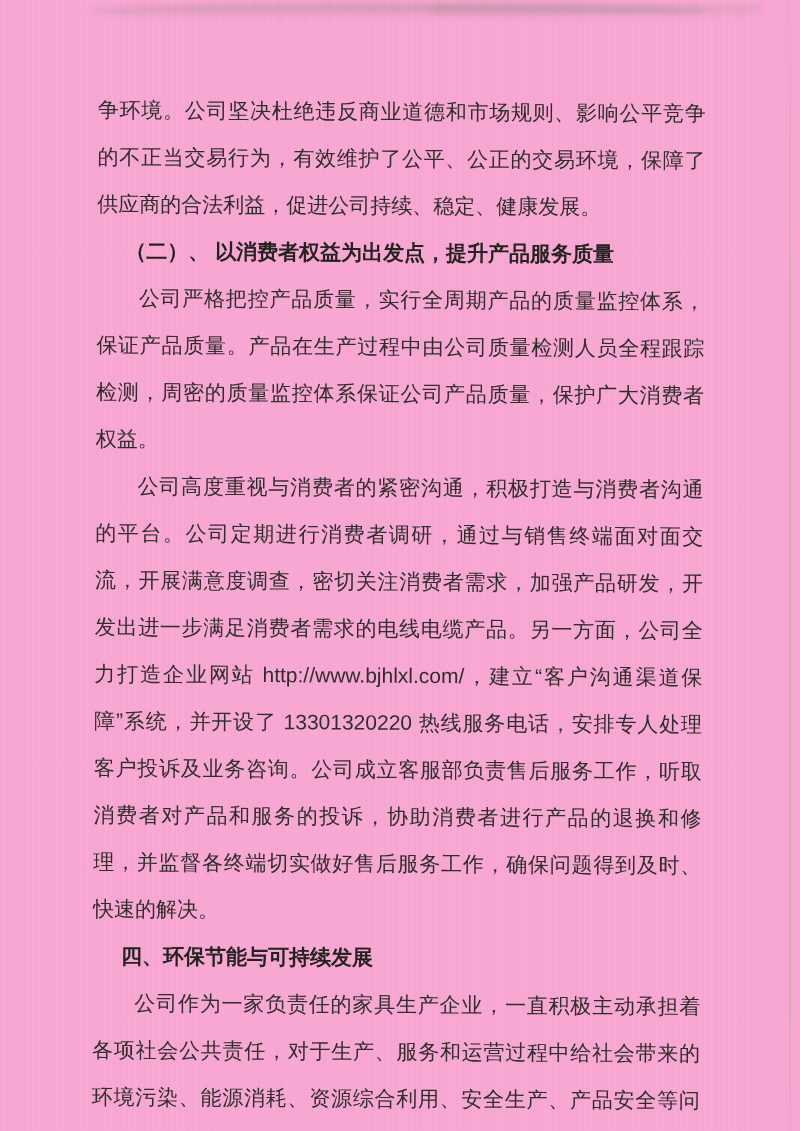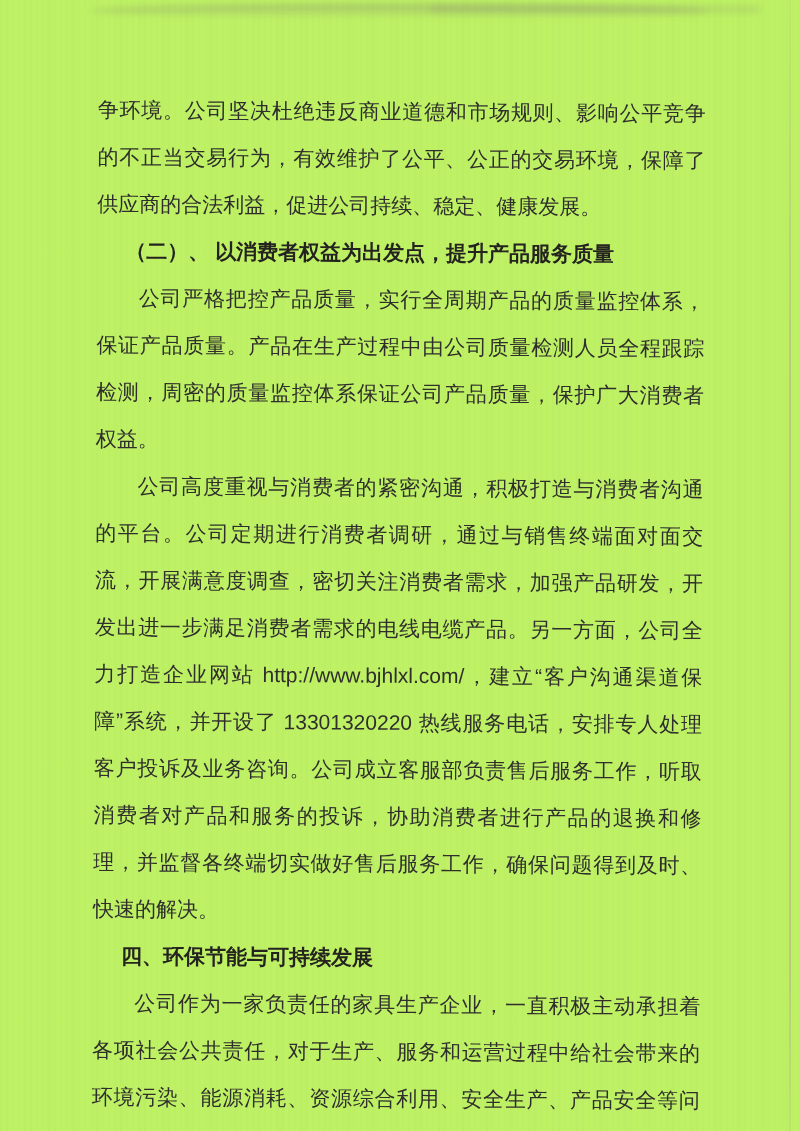--- a/index.html
+++ b/index.html
@@ -5,21 +5,21 @@
   html, body {
     margin: 0;
     padding: 0;
     background: #f6f5f2;
   }
   .page {
     position: relative;
     width: 800px;
     height: 1131px;
     margin: 0;
-    background: #bef264;
+    background: #f9a8d4;
     overflow: hidden;
     font-family: "Liberation Sans", "DejaVu Sans", sans-serif;
   }
   
   .page::before {
     content: "";
     position: absolute;
     inset: 0;
     background:
       repeating-linear-gradient(90deg,

